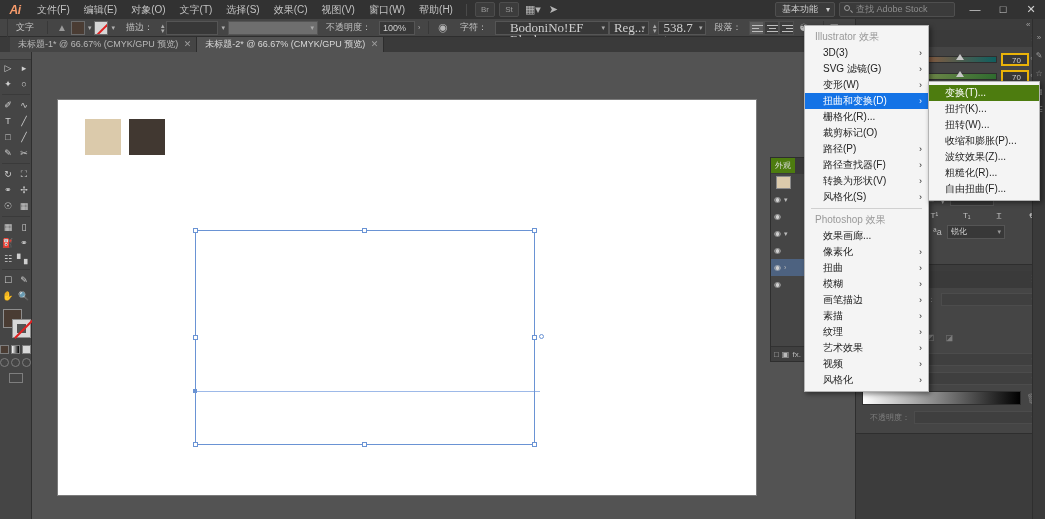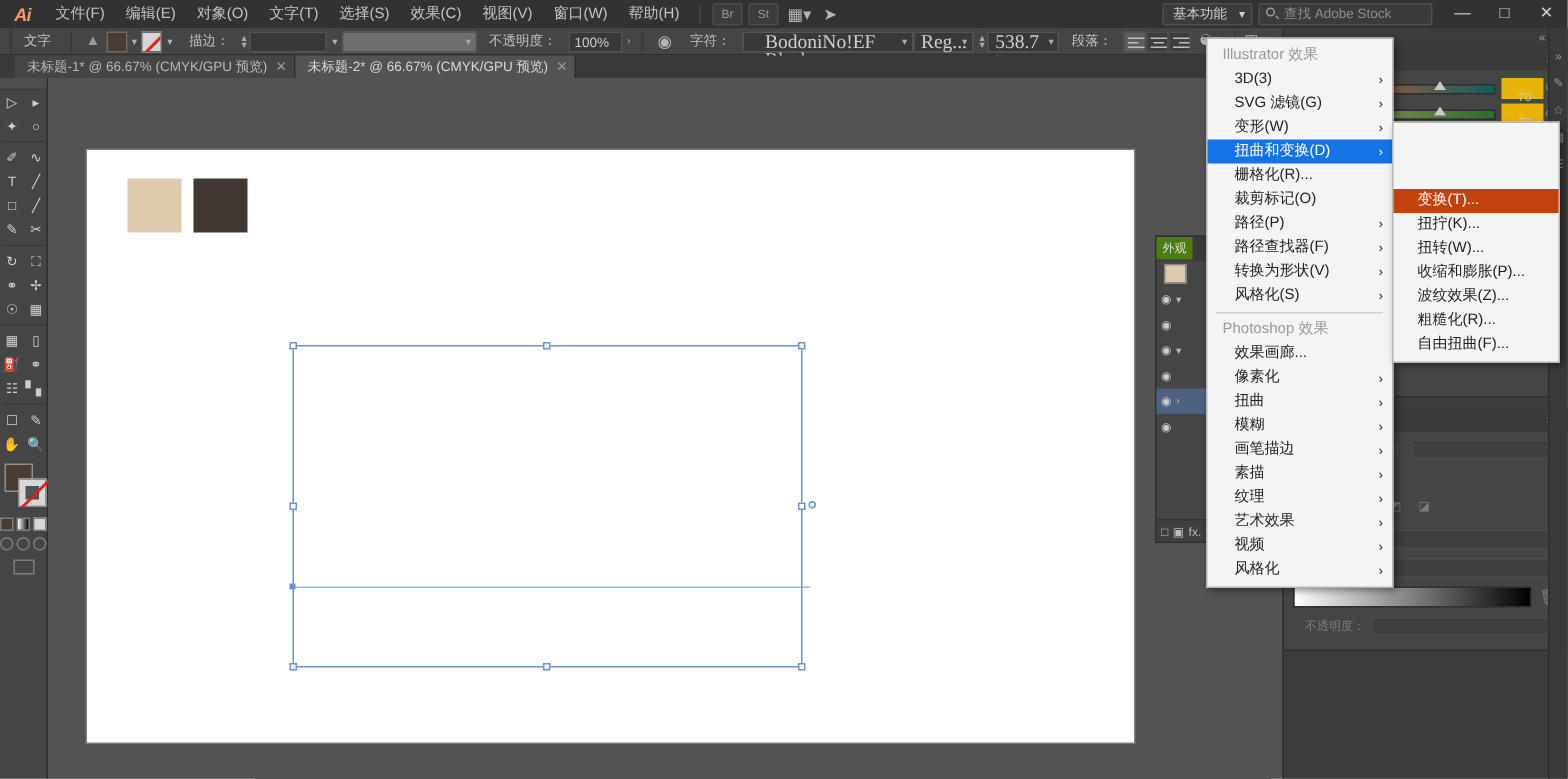--- a/index.html
+++ b/index.html
@@ -215,21 +215,21 @@
   .dd-item .arr { position: absolute; right: 6px; top: 0; font-size: 9px; }
   .dd-sep { height: 1px; background: #d0d0d0; margin: 3px 6px; }
 
   .submenu {
     position: absolute; left: 928px; top: 81px; width: 112px;
     background: #f4f4f4; border: 1px solid #b4b4b4;
     box-shadow: 2px 2px 5px rgba(0,0,0,0.45);
     padding: 3px 0; z-index: 55; color: #1e1e1e; font-size: 10px;
   }
   .sm-item { height: 16px; line-height: 16px; padding: 0 8px 0 16px; white-space: nowrap; }
-  .sm-item.sel { background: #c2410c; color: #fff; margin-top: 41px; }
+  .sm-item.sel { background: #4d7c0f; color: #fff; }
 
   
   .dock {
     position: absolute; right: 0; top: 19px; width: 190px; bottom: 0;
     background: #3c3c3c; border-left: 1px solid #2e2e2e; z-index: 20;
   }
   .dock-head {
     height: 11px; background: #3c3c3c; display: flex;
     justify-content: flex-end; align-items: center; padding-right: 5px; gap: 5px;
     font-size: 8px; color: #a0a0a0;
@@ -247,21 +247,21 @@
   .crow { display: flex; align-items: center; height: 14px; margin-bottom: 3px; }
   .crow .ch { width: 12px; font-size: 9px; color: #c3c3c3; }
   .slider { flex: 1; height: 7px; position: relative; margin: 0 4px; border: 1px solid #2f2f2f; }
   .slider .knob {
     position: absolute; top: -3px; width: 0; height: 0;
     border-left: 4px solid transparent; border-right: 4px solid transparent;
     border-bottom: 6px solid #c8c8c8;
   }
   .cval {
     width: 28px; height: 13px; line-height: 11px; background: #383838;
-    border: 7px solid #eab308; color: #cfcfcf; font-size: 8px; text-align: center; padding-left: 3px;
+    border: 2px solid #eab308; color: #cfcfcf; font-size: 8px; text-align: center; padding-left: 3px;
   }
   .cpct { width: 10px; font-size: 8px; color: #999; text-align: center; }
 
   
   .appear {
     position: absolute; left: 770px; top: 157px; width: 40px; height: 205px;
     background: #454545; border: 1px solid #2e2e2e; z-index: 18;
   }
   .appear .atabs { height: 16px; background: #3a3a3a; }
   .appear .atab { font-size: 8px; color: #dcdcdc; padding: 2px 4px; background: #4d7c0f; display:inline-block; }

